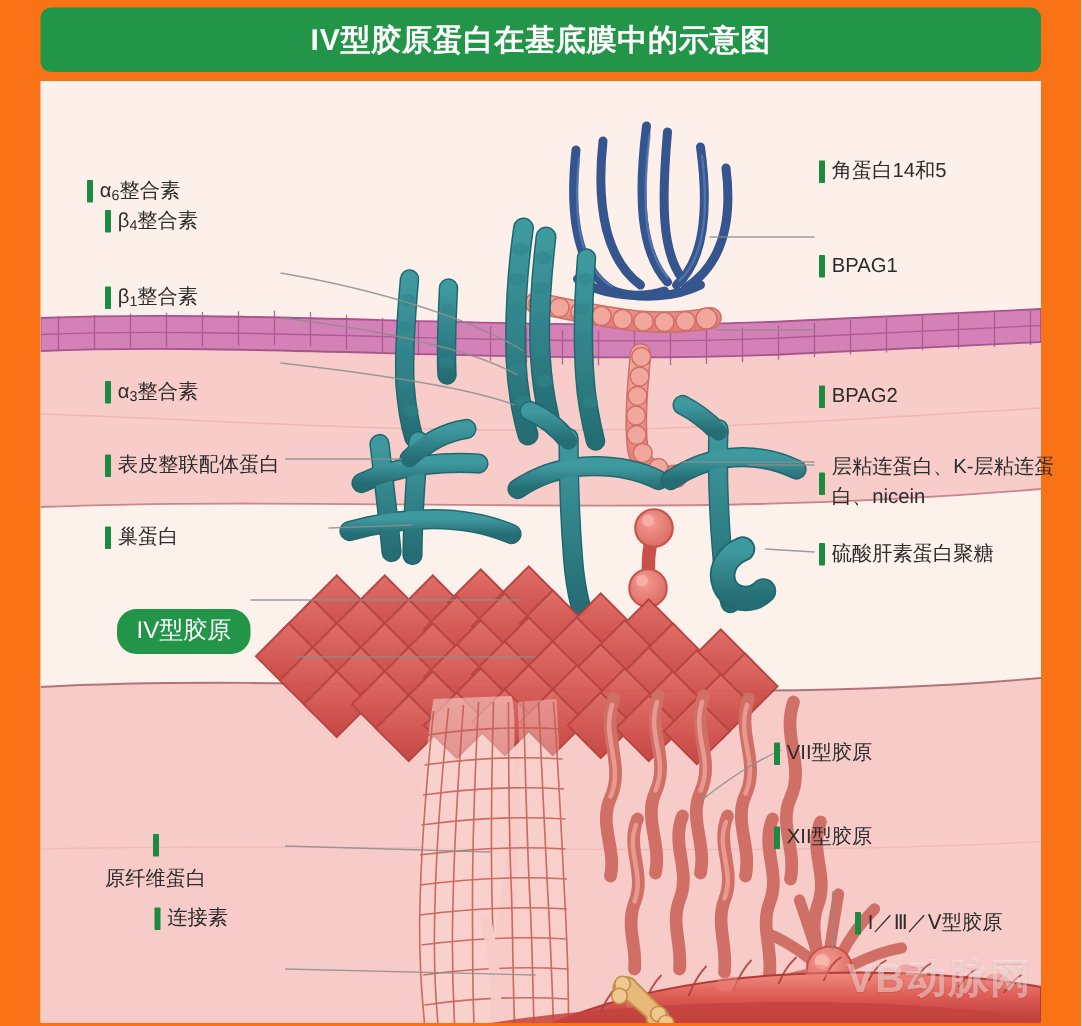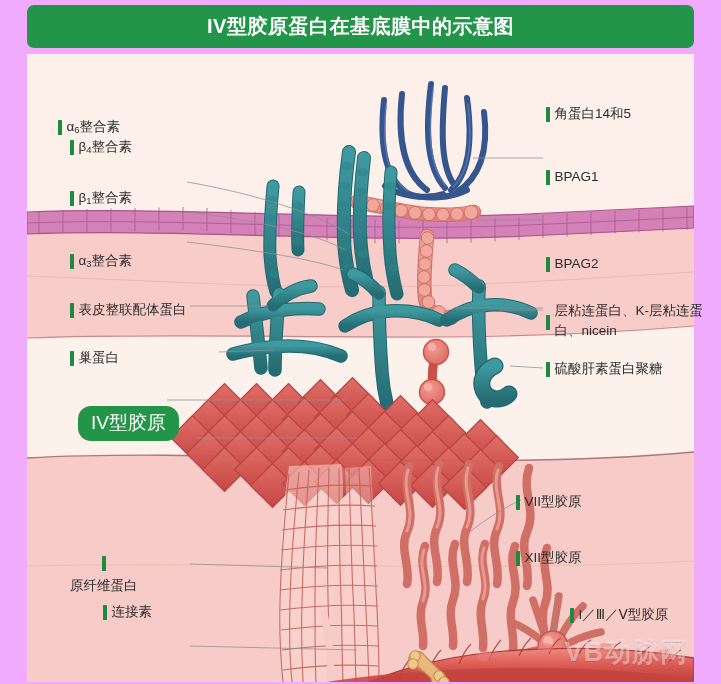--- a/index.html
+++ b/index.html
@@ -1,20 +1,20 @@
 <!DOCTYPE html>
 <html><head>
 <meta charset="utf-8">
 <style>
   html,body{margin:0;padding:0;background:#ffffff;}
   body{
     width:721px;height:684px;overflow:hidden;position:relative;
     font-family:"Liberation Sans","DejaVu Sans",sans-serif;
   }
-  #stage{position:absolute;left:0;top:0;width:721px;height:684px;background:#f0abfc;}
+  #stage{position:absolute;left:0;top:0;width:721px;height:684px;background:#f97316;}
 
   
   .title-bar{
     position:absolute;left:27px;top:5px;width:667px;height:43px;
     background:#229548;border-radius:7px;
     display:flex;align-items:center;justify-content:center;
   }
   .title-bar .t{
     color:#ffffff;font-size:20px;font-weight:bold;letter-spacing:.5px;
     font-family:"Liberation Sans","DejaVu Sans",sans-serif;
@@ -35,21 +35,21 @@
   .lab .bar{
     display:block;width:3.5px;min-width:3.5px;height:15px;background:#1d8a42;
     margin-top:2px;border-radius:.5px;
   }
   .lab .tx{font-family:"Liberation Sans","DejaVu Sans",sans-serif;}
   .lab.two .tx{white-space:normal;width:150px;line-height:1.5;}
   .lab sub{font-size:9.5px;vertical-align:baseline;position:relative;top:2px;}
 
   .pill{
     position:absolute;background:#229548;border-radius:13px;
-    padding:4px 13px 5px 13px;color:#fff;font-size:19px;
+    padding:4px 13px 5px 13px;color:#fff;font-size:16px;
     font-family:"Liberation Sans","DejaVu Sans",sans-serif;white-space:nowrap;
   }
 
   .wm{
     position:absolute;right:6px;bottom:12px;
     font-size:27px;font-weight:bold;color:rgba(255,255,255,.42);
     letter-spacing:1px;font-family:"Liberation Sans","DejaVu Sans",sans-serif;
     pointer-events:none;text-shadow:0 1px 1px rgba(120,40,40,.18);margin-left:44px;
   }
 </style>

